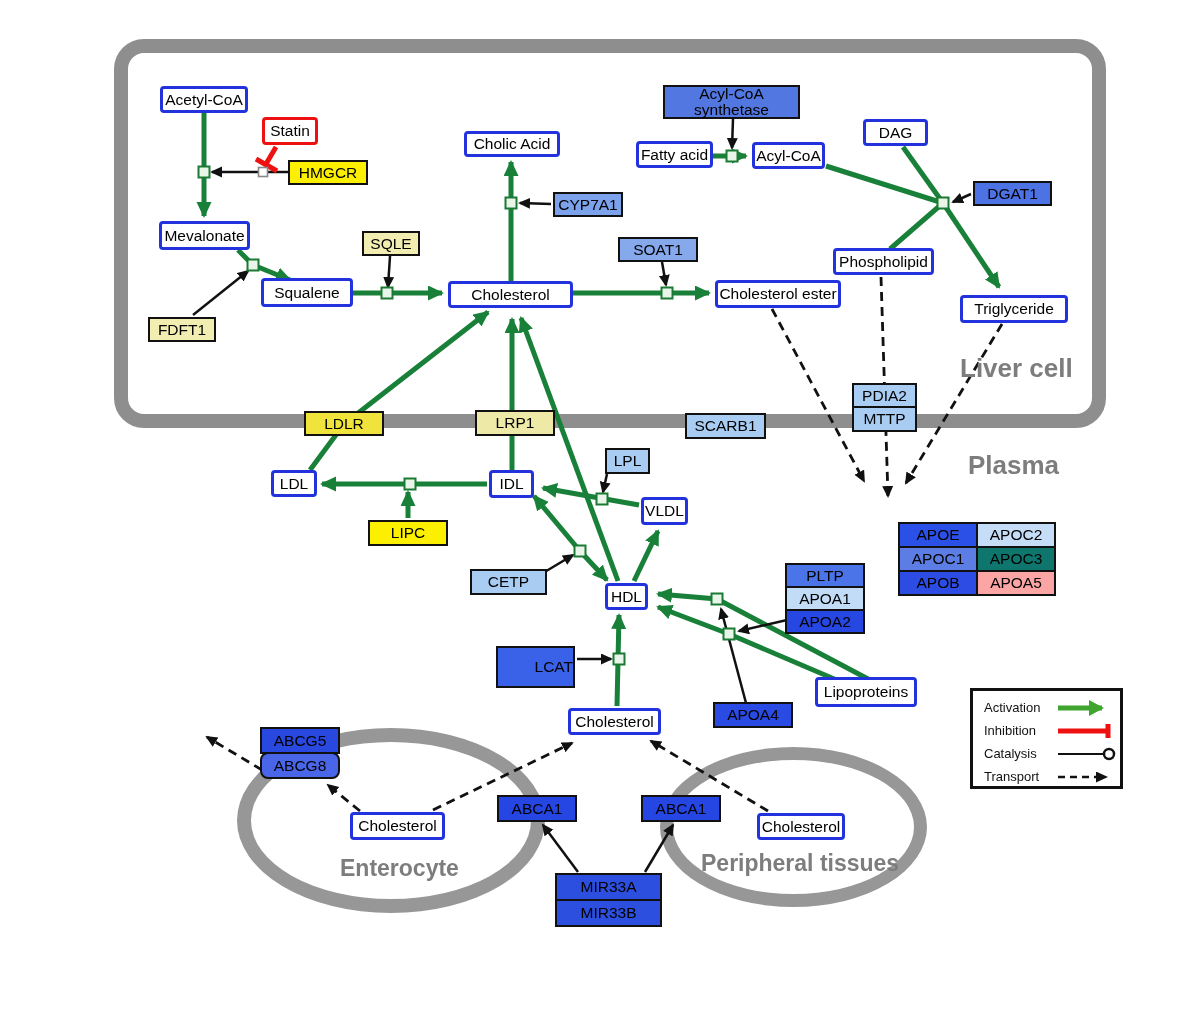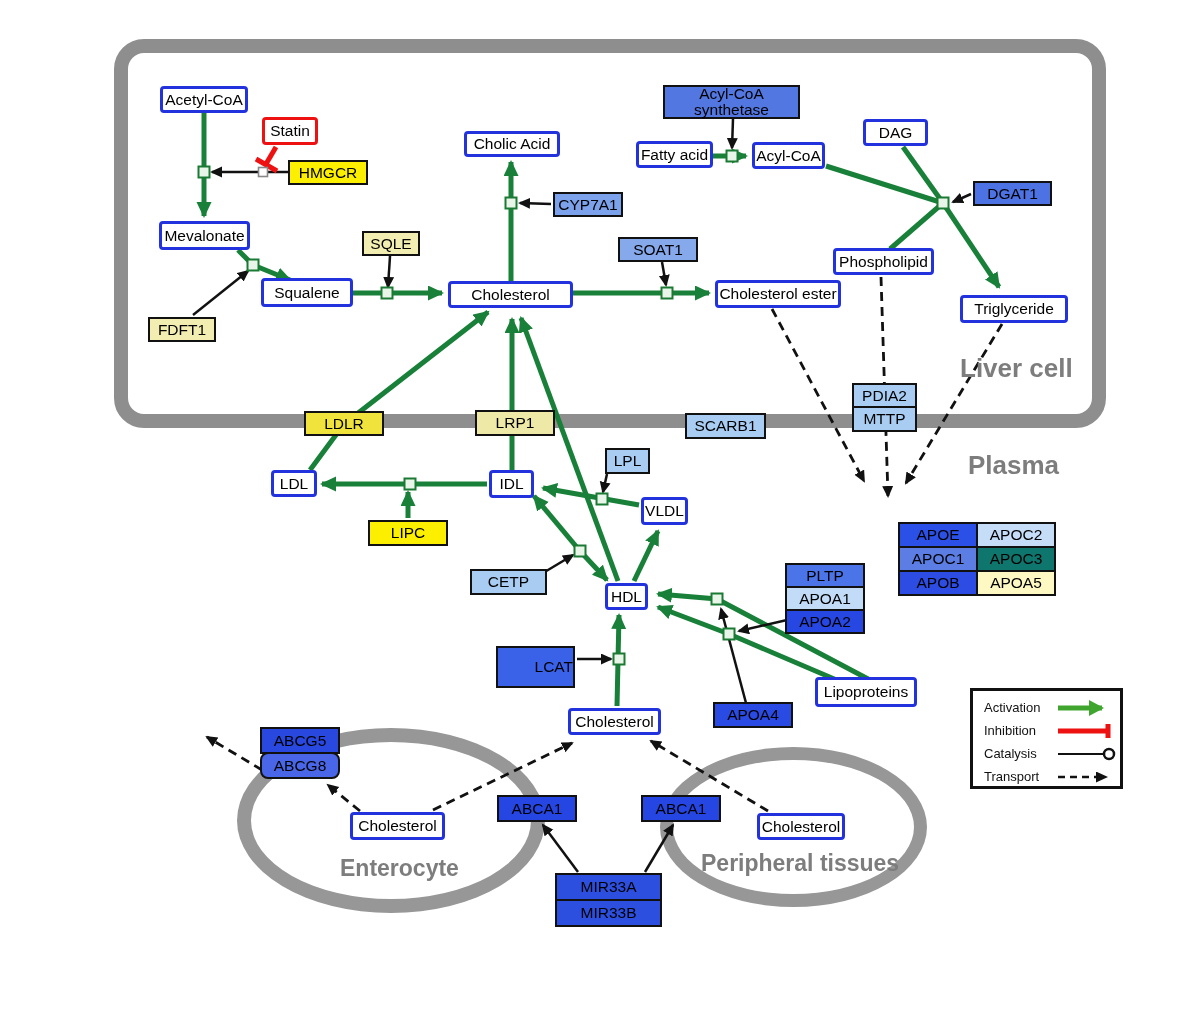--- a/index.html
+++ b/index.html
@@ -226,21 +226,21 @@
       </div>
       <div class="node gene" style="left: 898px; top: 546px; width: 80px; height: 26px; background: rgb(91, 125, 228);">
         <span>APOC1</span>
       </div>
       <div class="node gene" style="left: 976px; top: 546px; width: 80px; height: 26px; background: #0f766e;">
         <span>APOC3</span>
       </div>
       <div class="node gene" style="left: 898px; top: 570px; width: 80px; height: 26px; background: rgb(44, 76, 228);">
         <span>APOB</span>
       </div>
-      <div class="node gene" style="left: 976px; top: 570px; width: 80px; height: 26px; background: #fef9c3;">
+      <div class="node gene" style="left: 976px; top: 570px; width: 80px; height: 26px; background: #fca5a5;">
         <span>APOA5</span>
       </div>
       <div class="node gene" style="left: 496px; top: 646px; width: 79px; height: 42px; background: rgb(58, 98, 232); align-items: flex-end;">
         <span>LCAT</span>
       </div>
       <div class="node gene" style="left: 713px; top: 702px; width: 80px; height: 26px; background: rgb(42, 74, 228);">
         <span>APOA4</span>
       </div>
       <div class="node met" style="left: 815px; top: 677px; width: 102px; height: 30px;">
         <span>Lipoproteins</span>

